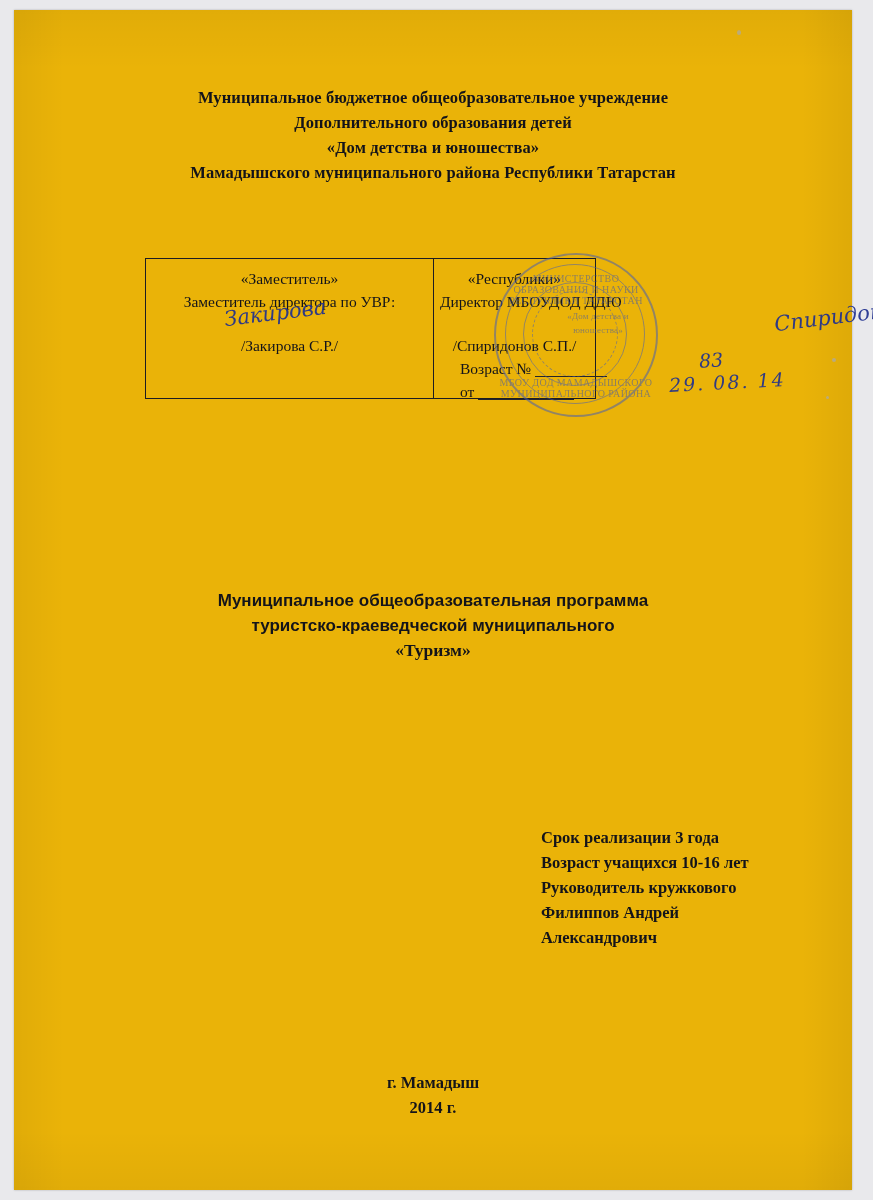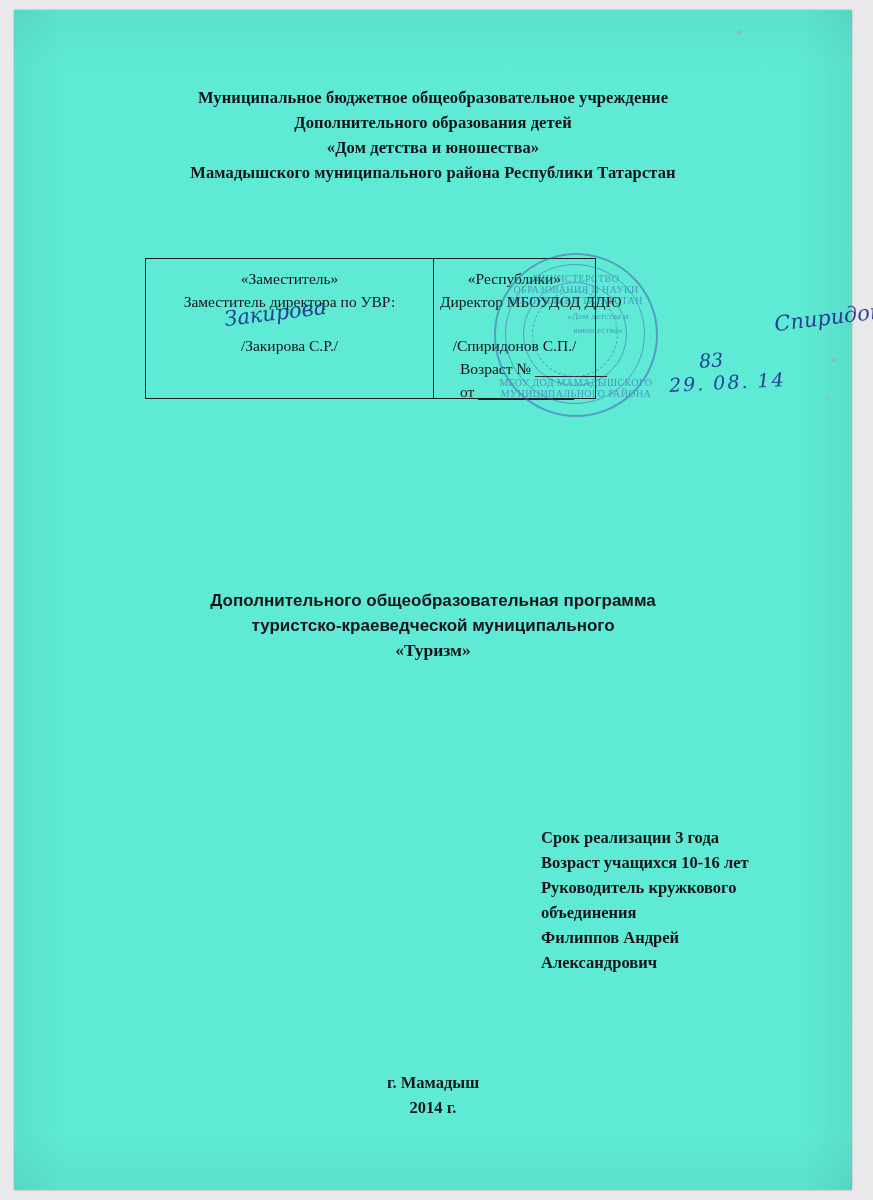--- a/index.html
+++ b/index.html
@@ -15,21 +15,21 @@
     overflow: hidden;
     font-family: "Liberation Serif", serif;
   }
   
   .paper {
     position: absolute;
     left: 14px;
     top: 10px;
     width: 838px;
     height: 1180px;
-    background: #5eead4;
+    background: #eab308;
     box-shadow: 0 0 2px rgba(0,0,0,0.25);
   }
   .paper:before {
     
     content: "";
     position: absolute;
     inset: 0;
     background:
       linear-gradient(to right, rgba(0,0,0,0.045), rgba(0,0,0,0) 6%, rgba(0,0,0,0) 94%, rgba(0,0,0,0.05)),
       linear-gradient(to bottom, rgba(0,0,0,0.04), rgba(0,0,0,0) 5%, rgba(0,0,0,0) 95%, rgba(0,0,0,0.04));
@@ -267,30 +267,29 @@
         <div class="ring2"></div>
         <div class="ring3"></div>
         <div class="ring4"></div>
         <div class="arc arc-top">МИНИСТЕРСТВО ОБРАЗОВАНИЯ И НАУКИ РЕСПУБЛИКИ ТАТАРСТАН</div>
         <div class="ctext c1">«Дом детства и</div>
         <div class="ctext c2">юношества»</div>
         <div class="arc arc-bot">МБОУ ДОД МАМАДЫШСКОГО МУНИЦИПАЛЬНОГО РАЙОНА</div>
       </div>
 
       <div class="title-block">
-        <div>Дополнительного общеобразовательная программа</div>
+        <div>Муниципальное общеобразовательная программа</div>
         <div>туристско-краеведческой муниципального</div>
         <div class="t3">«Туризм»</div>
       </div>
 
       <div class="info-block">
         <div>Срок реализации 3 года</div>
         <div>Возраст учащихся 10-16 лет</div>
         <div>Руководитель кружкового</div>
-        <div>объединения</div>
         <div>Филиппов Андрей</div>
         <div>Александрович</div>
       </div>
 
       <div class="footer">
         <div>г. Мамадыш</div>
         <div>2014 г.</div>
       </div>
 
       <div class="speck" style="left:723px; top:20px; width:4px; height:5px;"></div>

